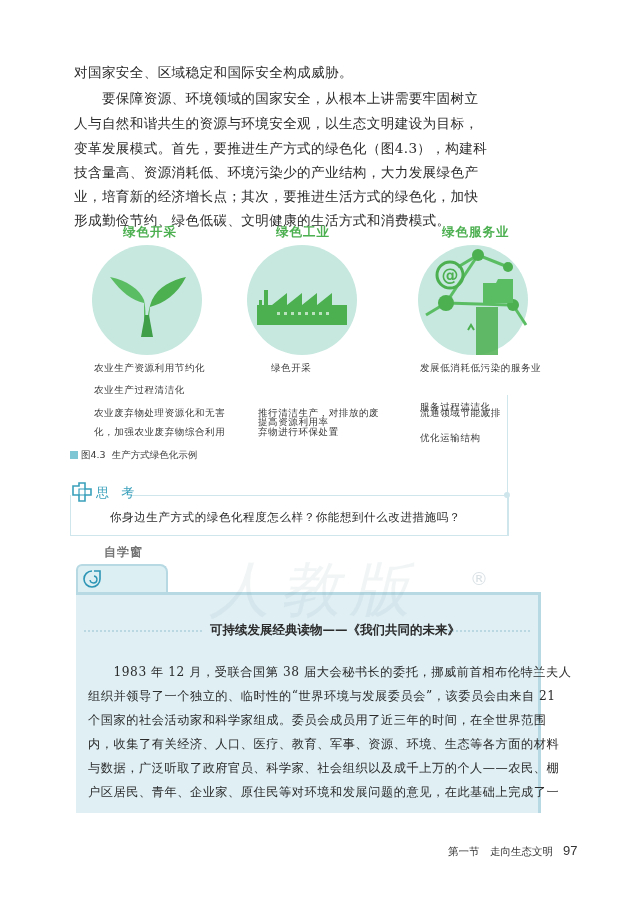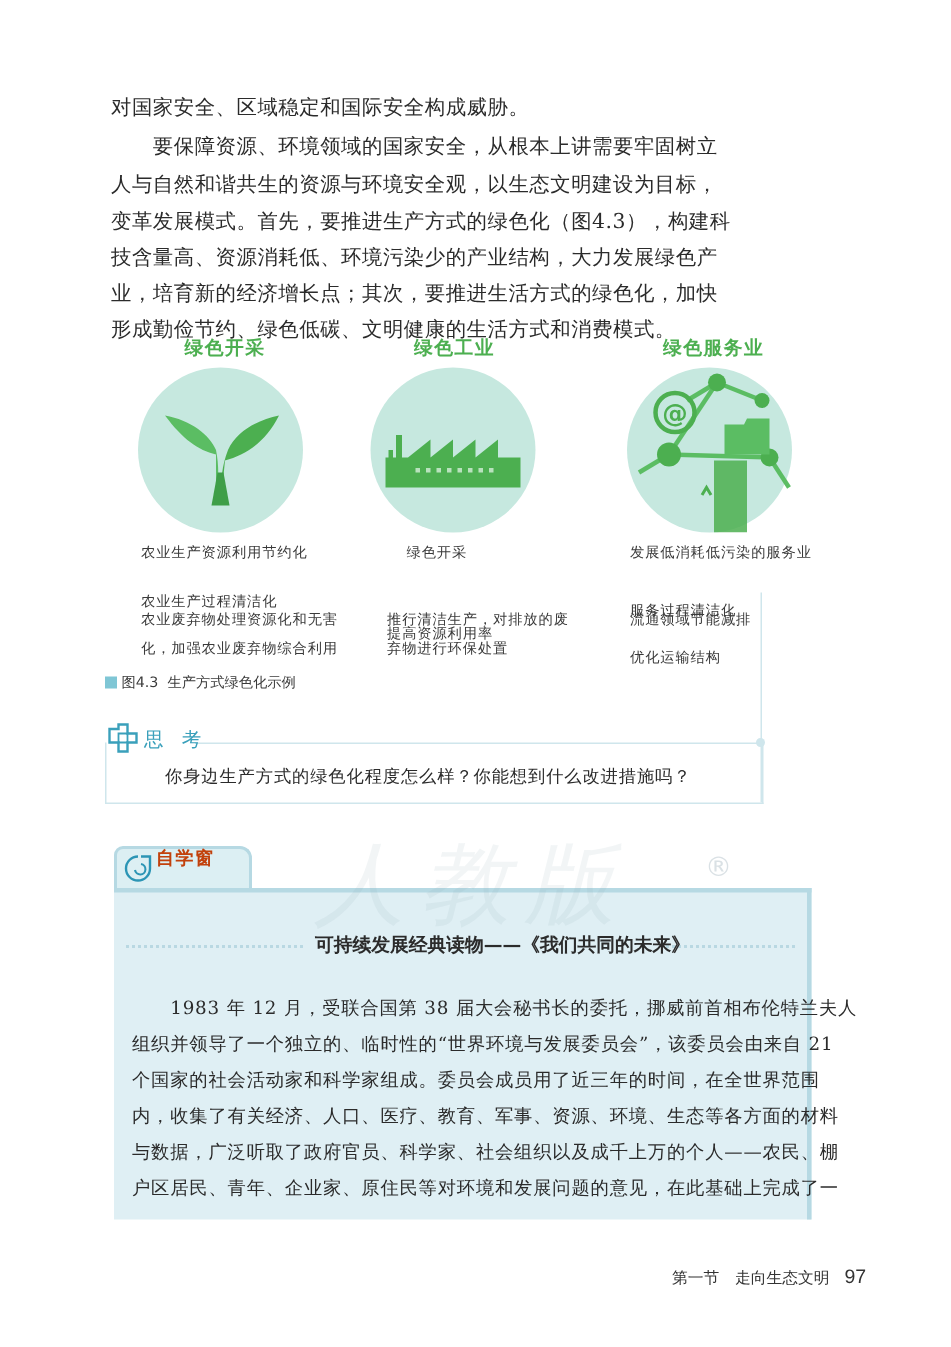--- a/index.html
+++ b/index.html
@@ -22,21 +22,21 @@
   
   .think-box { position: absolute; left: 70px; top: 495px; width: 437px; height: 40px; border: 1px solid #cfe6ec; border-top: none; }
   .think-line { position: absolute; left: 130px; top: 495px; width: 377px; height: 1px; background: #cfe6ec; }
   .think-dot { position: absolute; left: 504px; top: 492px; width: 6px; height: 6px; border-radius: 50%; background: #cfe6ec; }
   .think-label { position: absolute; left: 96px; top: 484px; font-family: "DejaVu Sans", sans-serif; font-size: 13px; color: #3aa0bb; letter-spacing: 4px; }
   .think-q { position: absolute; left: 110px; top: 510px; font-size: 11.5px; color: #2b2b2b; letter-spacing: 0.6px; white-space: nowrap; }
 
   
   .ss-tab { position: absolute; left: 76px; top: 564px; width: 88px; height: 30px; background: #dceff3; border: 2px solid #b6d9e3; border-bottom: none; border-radius: 6px 8px 0 0; }
   .ss-box { position: absolute; left: 76px; top: 592px; width: 462px; height: 218px; background: #dfeff4; border-top: 3px solid #b6d9e3; border-right: 3px solid #b6d9e3; }
-  .ss-label { position: absolute; left: 104px; top: 564px; font-family: Liberation Serif, serif; font-size: 12px; color: #c2410c; font-weight: bold; letter-spacing: 1px; }
+  .ss-label { position: absolute; left: 104px; top: 544px; font-family: Liberation Serif, serif; font-size: 12px; color: #737373; font-weight: bold; letter-spacing: 1px; }
   .ss-dots { position: absolute; top: 630px; height: 0; border-top: 2px dotted #b9d8e2; }
   .ss-title { position: absolute; left: 210px; top: 622px; font-size: 12.5px; font-weight: bold; color: #2b2b2b; white-space: nowrap; }
   .ss-line { position: absolute; left: 88px; white-space: nowrap; font-size: 12.2px; letter-spacing: 0.55px; color: #2b2b2b; }
   .watermark { position: absolute; left: 210px; top: 550px; font-size: 60px; color: rgba(150,170,180,0.12); font-family: "DejaVu Serif", serif; font-style: italic; letter-spacing: 10px; }
   .reg { position: absolute; left: 470px; top: 568px; font-size: 18px; color: rgba(150,170,180,0.35); font-family: "DejaVu Sans", sans-serif; }
 
   .footer { position: absolute; left: 448px; top: 843px; font-size: 10.5px; color: #333; white-space: nowrap; }
   .footer .num { font-family: "Liberation Sans", sans-serif; font-size: 13px; margin-left: 10px; }
 </style>
 </head>
@@ -56,21 +56,21 @@
 
   <div class="fig-title" style="left:123px; top:224px;">绿色开采</div>
   <div class="circle" style="left:92px; top:245px;">
     <svg width="110" height="110" viewBox="0 0 110 110">
       <path d="M52 92 C54 75 54 65 52 55 C48 45 35 35 18 32 C30 48 40 55 52 58" fill="#5bbd63"></path>
       <path d="M55 92 C55 75 56 65 60 55 C66 42 80 35 94 32 C85 50 72 58 58 62" fill="#4caf50"></path>
       <path d="M49 92 L61 92 L57 70 L53 70 Z" fill="#3f9e48"></path>
     </svg>
   </div>
   <div class="fig-item" style="left:94px; top:362px;">农业生产资源利用节约化</div>
-  <div class="fig-item" style="left:94px; top:384px;margin-top:11px;">农业生产过程清洁化</div>
+  <div class="fig-item" style="left:94px; top:384px;">农业生产过程清洁化</div>
   <div class="fig-item" style="left:94px; top:407px;">农业废弃物处理资源化和无害</div>
   <div class="fig-item" style="left:94px; top:426px;">化，加强农业废弃物综合利用</div>
 
   <div class="fig-title" style="left:276px; top:224px;">绿色工业</div>
   <div class="circle" style="left:247px; top:245px;">
     <svg width="110" height="110" viewBox="0 0 110 110">
       <rect x="17" y="45" width="4" height="20" fill="#4caf50"></rect>
       <rect x="12" y="55" width="3" height="10" fill="#4caf50"></rect>
       <path d="M10 60 L10 80 L100 80 L100 60 L85 60 L85 48 L70 60 L70 48 L55 60 L55 48 L40 60 L40 48 L25 60 Z" fill="#4caf50"></path>
       <g fill="#b9e2bd">

